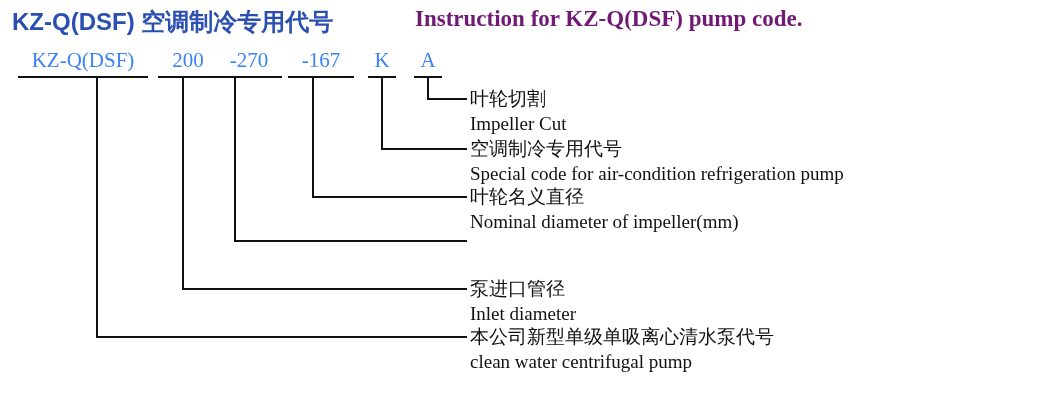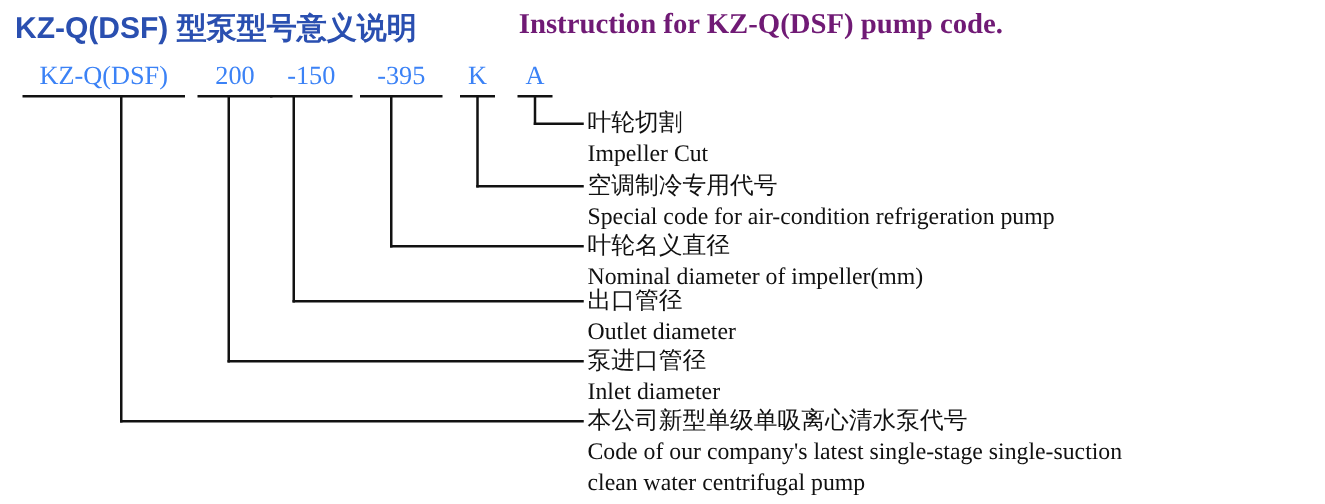--- a/index.html
+++ b/index.html
@@ -82,33 +82,33 @@
     font-family: "Liberation Serif", serif;
     line-height: 25px;
     display: block;
   }
 </style>
 </head>
 <body>
 
 <div id="page">
 
-  <div class="title-cn">KZ-Q(DSF) 型泵型号意义说明</div>
+  <div class="title-cn">KZ-Q(DSF) 空调制冷专用代号</div>
   <div class="title-en">Instruction for KZ-Q(DSF) pump code.</div>
 
   <div class="token" style="left:18px; top:48px; width:130px;">KZ-Q(DSF)</div>
   <div class="token-underline" style="left:18px; top:76px; width:130px;"></div>
 
   <div class="token" style="left:158px; top:48px; width:60px;">200</div>
   <div class="token-underline" style="left:158px; top:76px; width:60px;"></div>
 
-  <div class="token" style="left:216px; top:48px; width:66px;">-150</div>
+  <div class="token" style="left:216px; top:48px; width:66px;">-270</div>
   <div class="token-underline" style="left:216px; top:76px; width:66px;"></div>
 
-  <div class="token" style="left:288px; top:48px; width:66px;">-395</div>
+  <div class="token" style="left:288px; top:48px; width:66px;">-167</div>
   <div class="token-underline" style="left:288px; top:76px; width:66px;"></div>
 
   <div class="token" style="left:370px; top:48px; width:24px;">K</div>
   <div class="token-underline" style="left:368px; top:76px; width:28px;"></div>
 
   <div class="token" style="left:416px; top:48px; width:24px;">A</div>
   <div class="token-underline" style="left:414px; top:76px; width:28px;"></div>
 
   <div class="vline" style="left:427px; top:76px; height:24px;"></div>
   <div class="hline" style="left:427px; top:98px; width:40px;"></div>
@@ -136,29 +136,24 @@
   <div class="label" style="left:470px; top:136px;">
     <span class="cn">空调制冷专用代号</span>
     <span class="en">Special code for air-condition refrigeration pump</span>
   </div>
 
   <div class="label" style="left:470px; top:184px;">
     <span class="cn">叶轮名义直径</span>
     <span class="en">Nominal diameter of impeller(mm)</span>
   </div>
 
-  <div class="label" style="left:470px; top:228px;">
-    <span class="cn">出口管径</span>
-    <span class="en">Outlet diameter</span>
-  </div>
 
   <div class="label" style="left:470px; top:276px;">
     <span class="cn">泵进口管径</span>
     <span class="en">Inlet diameter</span>
   </div>
 
   <div class="label" style="left:470px; top:324px;">
     <span class="cn">本公司新型单级单吸离心清水泵代号</span>
-    <span class="en">Code of our company's latest single-stage single-suction</span>
     <span class="en">clean water centrifugal pump</span>
   </div>
 
 </div>
 
 </body></html>

